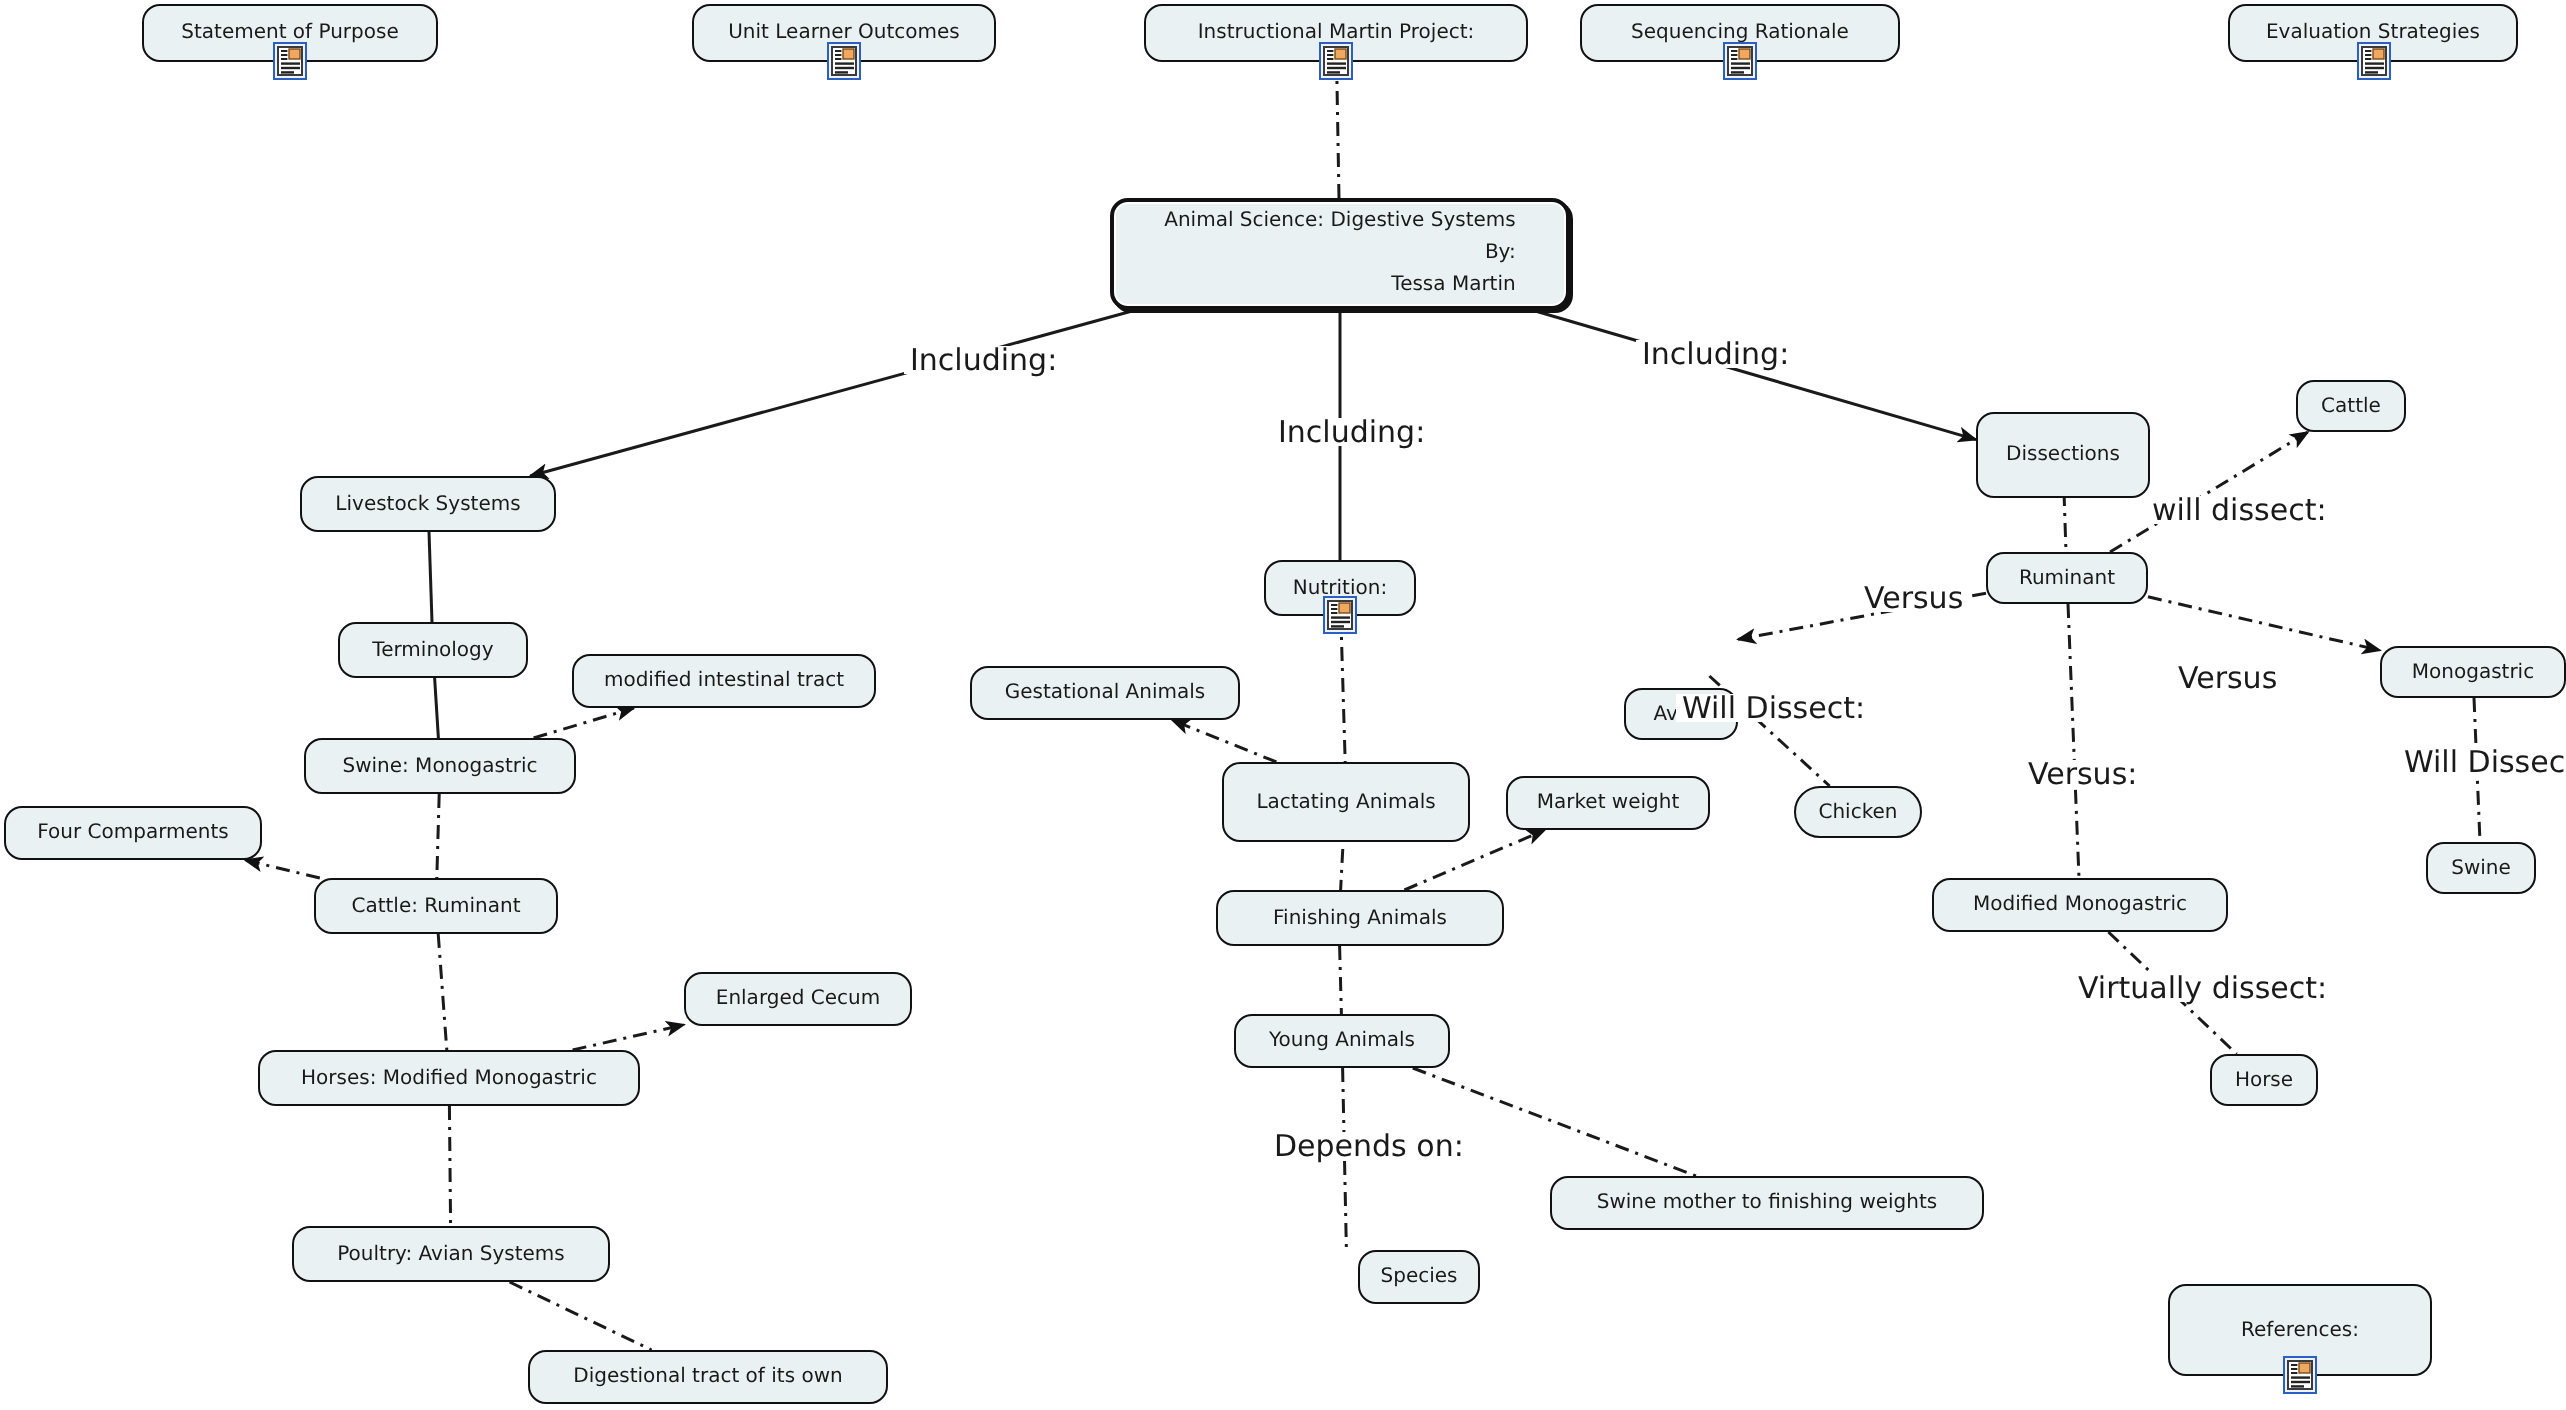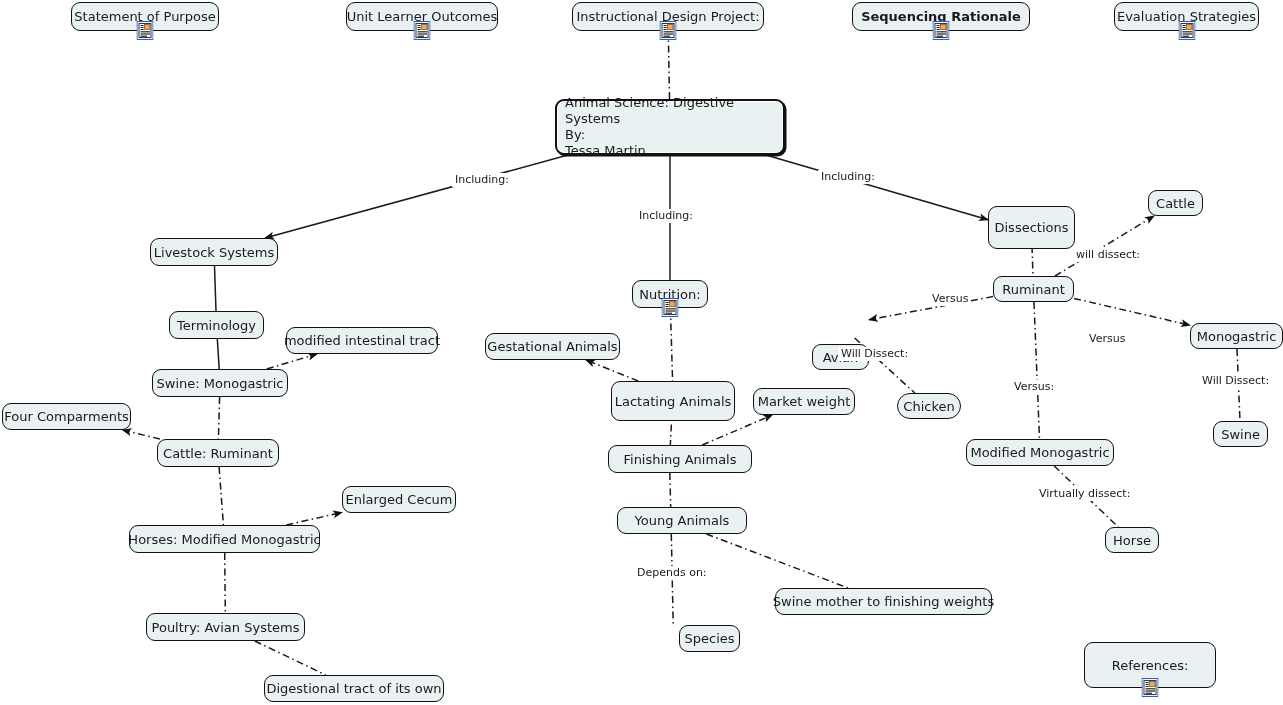--- a/index.html
+++ b/index.html
@@ -7,23 +7,23 @@
   #map{position:relative;width:1283px;height:705px;overflow:hidden;background:#fff;}
   #edges{position:absolute;left:0;top:0;width:1283px;height:705px;}
 
   .node{
     position:absolute;
     box-sizing:border-box;
     background:#eaf1f3;
     border:1.6px solid #111;
     border-radius:9px;
     color:#1a1a1a;
-    font-size:13px;
+    font-size:10px;
     line-height:15px;
-    text-align:left;
+    text-align:right;
     display:flex;
     align-items:center;
     justify-content:center;
     padding:0 8px;
     white-space:nowrap;
     z-index:3;
   }
   .node.multiline{white-space:pre-line;line-height:16px;}
   .node.central{
     border-width:2px;
@@ -36,21 +36,21 @@
     width:17px;height:19px;
     left:50%;
     bottom:-10px;
     transform:translateX(-50%);
     z-index:6;
     pointer-events:auto;
   }
 
   .elabel{
     position:absolute;
-    font-size:11px;
+    font-size:15px;
     line-height:14px;
     color:#1a1a1a;
     background:#ffffff;
     padding:0 3px;
     white-space:nowrap;
     z-index:4;
   }
 </style>
 </head>
 <body>
@@ -116,34 +116,34 @@
             <rect x="8" y="3.5" width="5.5" height="5" fill="#f0a860" stroke="#7b4b18" stroke-width="0.7"></rect>
             <rect x="4" y="4" width="3.2" height="1" fill="#222"></rect>
             <rect x="4" y="6" width="3.2" height="1" fill="#222"></rect>
             <rect x="4" y="8" width="3.2" height="1" fill="#222"></rect>
             <rect x="4" y="10.2" width="9.5" height="1.2" fill="#222"></rect>
             <rect x="4" y="12.4" width="9.5" height="1.2" fill="#222"></rect>
             <rect x="4" y="14.6" width="6.5" height="1.2" fill="#222"></rect>
           </svg></span>
       </div>
       <div class="node" style="left: 572px; top: 2px; width: 192px; height: 29px;">
-        <span>Instructional Design Project:</span>
-        <span class="doc-icon"><svg width="17" height="19" viewBox="0 0 17 19" xmlns="http://www.w3.org/2000/svg">
-            <rect x="0.5" y="0.5" width="16" height="18" fill="#eef2fb" stroke="#2b5fc4" stroke-width="1"></rect>
-            <rect x="2.5" y="2.5" width="12" height="14" fill="#ffffff" stroke="#3a3a3a" stroke-width="1"></rect>
-            <rect x="8" y="3.5" width="5.5" height="5" fill="#f0a860" stroke="#7b4b18" stroke-width="0.7"></rect>
-            <rect x="4" y="4" width="3.2" height="1" fill="#222"></rect>
-            <rect x="4" y="6" width="3.2" height="1" fill="#222"></rect>
-            <rect x="4" y="8" width="3.2" height="1" fill="#222"></rect>
-            <rect x="4" y="10.2" width="9.5" height="1.2" fill="#222"></rect>
-            <rect x="4" y="12.4" width="9.5" height="1.2" fill="#222"></rect>
-            <rect x="4" y="14.6" width="6.5" height="1.2" fill="#222"></rect>
-          </svg></span>
-      </div>
-      <div class="node" style="left: 852px; top: 2px; width: 178px; height: 29px; font-weight: bold;">
+        <span>Instructional Martin Project:</span>
+        <span class="doc-icon"><svg width="17" height="19" viewBox="0 0 17 19" xmlns="http://www.w3.org/2000/svg">
+            <rect x="0.5" y="0.5" width="16" height="18" fill="#eef2fb" stroke="#2b5fc4" stroke-width="1"></rect>
+            <rect x="2.5" y="2.5" width="12" height="14" fill="#ffffff" stroke="#3a3a3a" stroke-width="1"></rect>
+            <rect x="8" y="3.5" width="5.5" height="5" fill="#f0a860" stroke="#7b4b18" stroke-width="0.7"></rect>
+            <rect x="4" y="4" width="3.2" height="1" fill="#222"></rect>
+            <rect x="4" y="6" width="3.2" height="1" fill="#222"></rect>
+            <rect x="4" y="8" width="3.2" height="1" fill="#222"></rect>
+            <rect x="4" y="10.2" width="9.5" height="1.2" fill="#222"></rect>
+            <rect x="4" y="12.4" width="9.5" height="1.2" fill="#222"></rect>
+            <rect x="4" y="14.6" width="6.5" height="1.2" fill="#222"></rect>
+          </svg></span>
+      </div>
+      <div class="node" style="left: 790px; top: 2px; width: 160px; height: 29px;">
         <span>Sequencing Rationale</span>
         <span class="doc-icon"><svg width="17" height="19" viewBox="0 0 17 19" xmlns="http://www.w3.org/2000/svg">
             <rect x="0.5" y="0.5" width="16" height="18" fill="#eef2fb" stroke="#2b5fc4" stroke-width="1"></rect>
             <rect x="2.5" y="2.5" width="12" height="14" fill="#ffffff" stroke="#3a3a3a" stroke-width="1"></rect>
             <rect x="8" y="3.5" width="5.5" height="5" fill="#f0a860" stroke="#7b4b18" stroke-width="0.7"></rect>
             <rect x="4" y="4" width="3.2" height="1" fill="#222"></rect>
             <rect x="4" y="6" width="3.2" height="1" fill="#222"></rect>
             <rect x="4" y="8" width="3.2" height="1" fill="#222"></rect>
             <rect x="4" y="10.2" width="9.5" height="1.2" fill="#222"></rect>
             <rect x="4" y="12.4" width="9.5" height="1.2" fill="#222"></rect>
@@ -216,21 +216,21 @@
       </div>
       <div class="node" style="left: 611px; top: 381px; width: 124px; height: 40px;">
         <span>Lactating Animals</span>
       </div>
       <div class="node" style="left: 753px; top: 388px; width: 102px; height: 27px;">
         <span>Market weight</span>
       </div>
       <div class="node" style="left: 608px; top: 445px; width: 144px; height: 28px;">
         <span>Finishing Animals</span>
       </div>
-      <div class="node" style="left: 617px; top: 507px; width: 130px; height: 27px;">
+      <div class="node" style="left: 617px; top: 507px; width: 108px; height: 27px;">
         <span>Young Animals</span>
       </div>
       <div class="node" style="left: 775px; top: 588px; width: 217px; height: 27px;">
         <span>Swine mother to finishing weights</span>
       </div>
       <div class="node" style="left: 643px; top: 625px; width: 61px; height: 27px; margin-left: 36px;">
         <span>Species</span>
       </div>
       <div class="node" style="left: 988px; top: 206px; width: 87px; height: 43px;">
         <span>Dissections</span>

